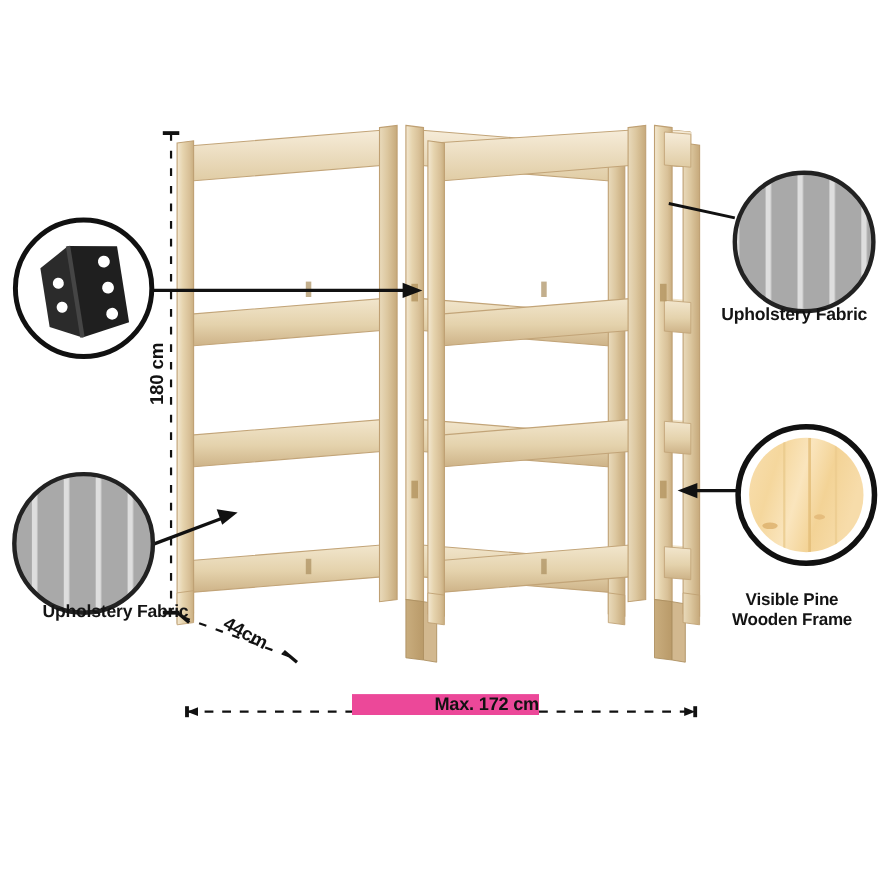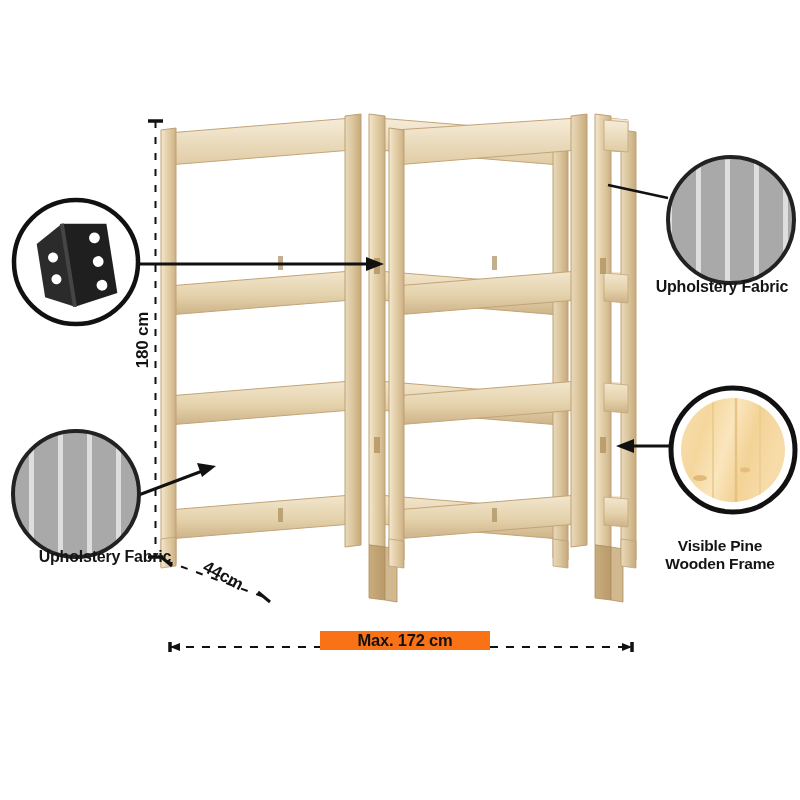--- a/index.html
+++ b/index.html
@@ -38,23 +38,23 @@
     left:113px;top:330px;width:60px;text-align:center;
     transform:rotate(-90deg);transform-origin:center center;
     font-size:17px;
   }
   #lbl-44{
     left:188px;top:566px;width:70px;text-align:center;
     transform:rotate(28deg);transform-origin:center center;
     font-size:17px;
   }
   #lbl-172{
-    left:320px;top:631px;width:170px;text-align:center;
+    left:320px;top:631px;width:170px;text-align:right;
     font-size:16.5px;
-    background:#f97316;
+    background:#ec4899;
   }
 </style>
 </head>
 <body>
 
 <div id="stage">
 
   <svg class="layer" viewBox="0 0 800 800">
     <defs>
       <linearGradient id="gWoodV" x1="0" y1="0" x2="1" y2="0">

